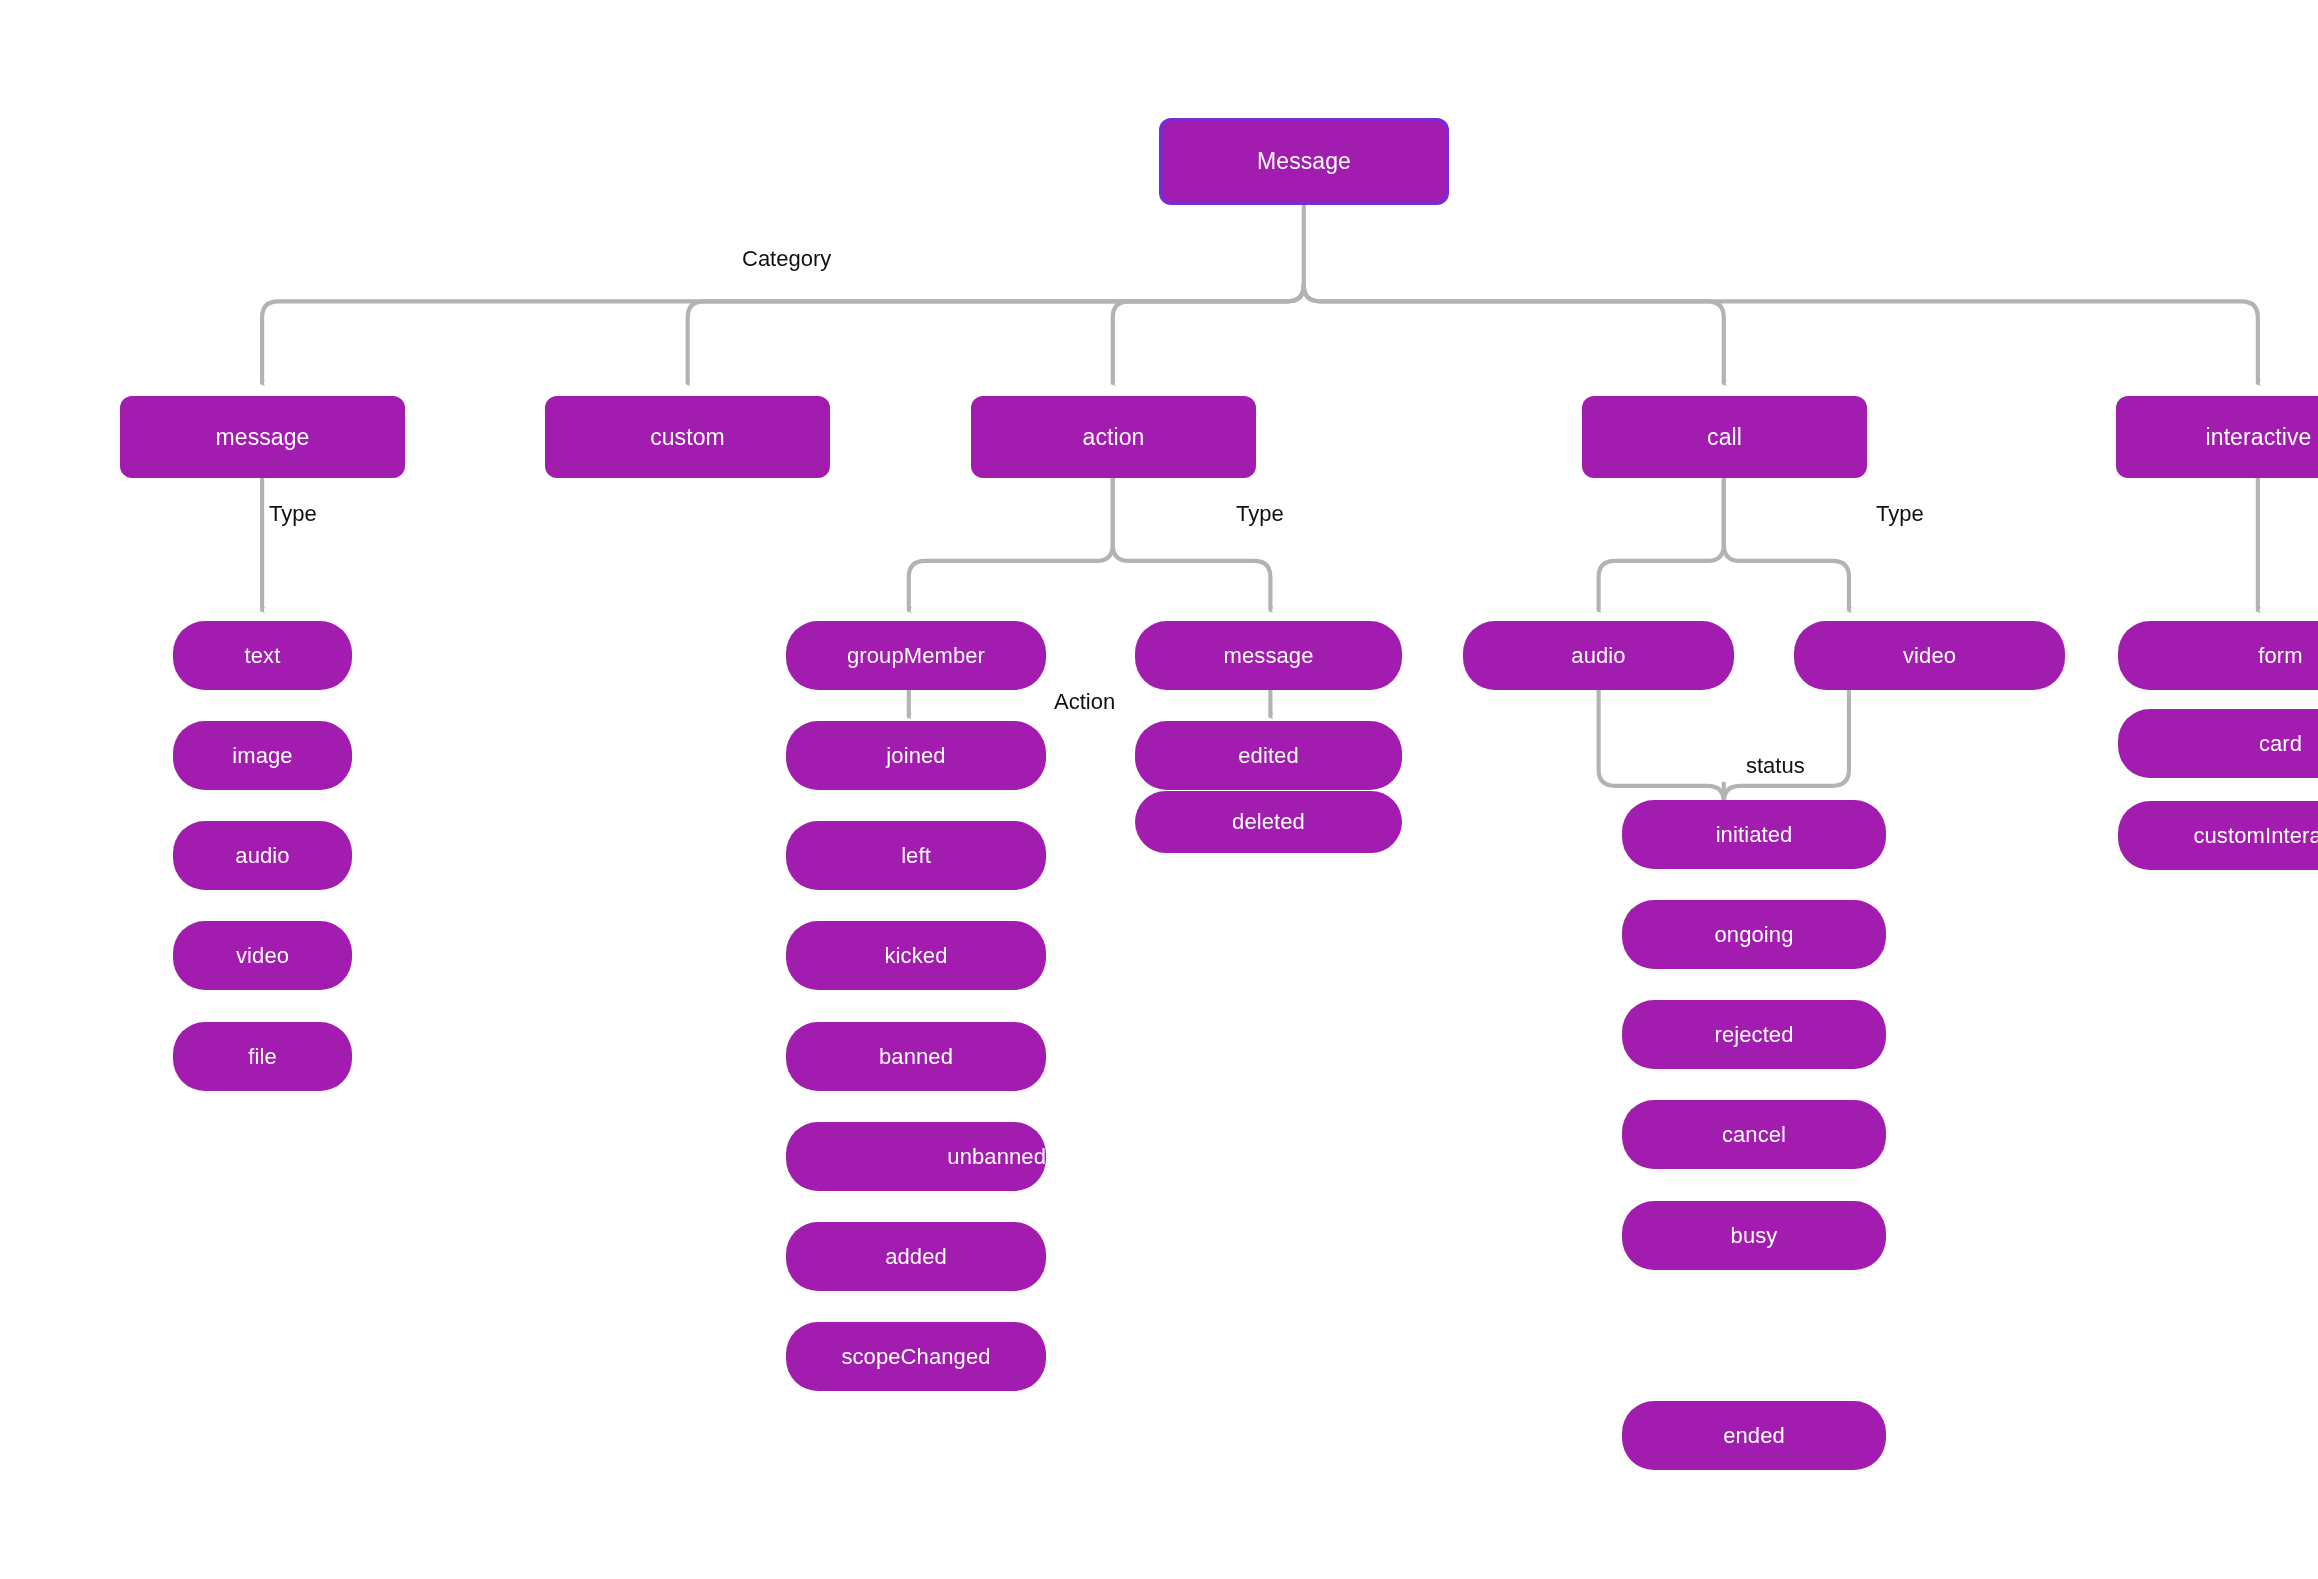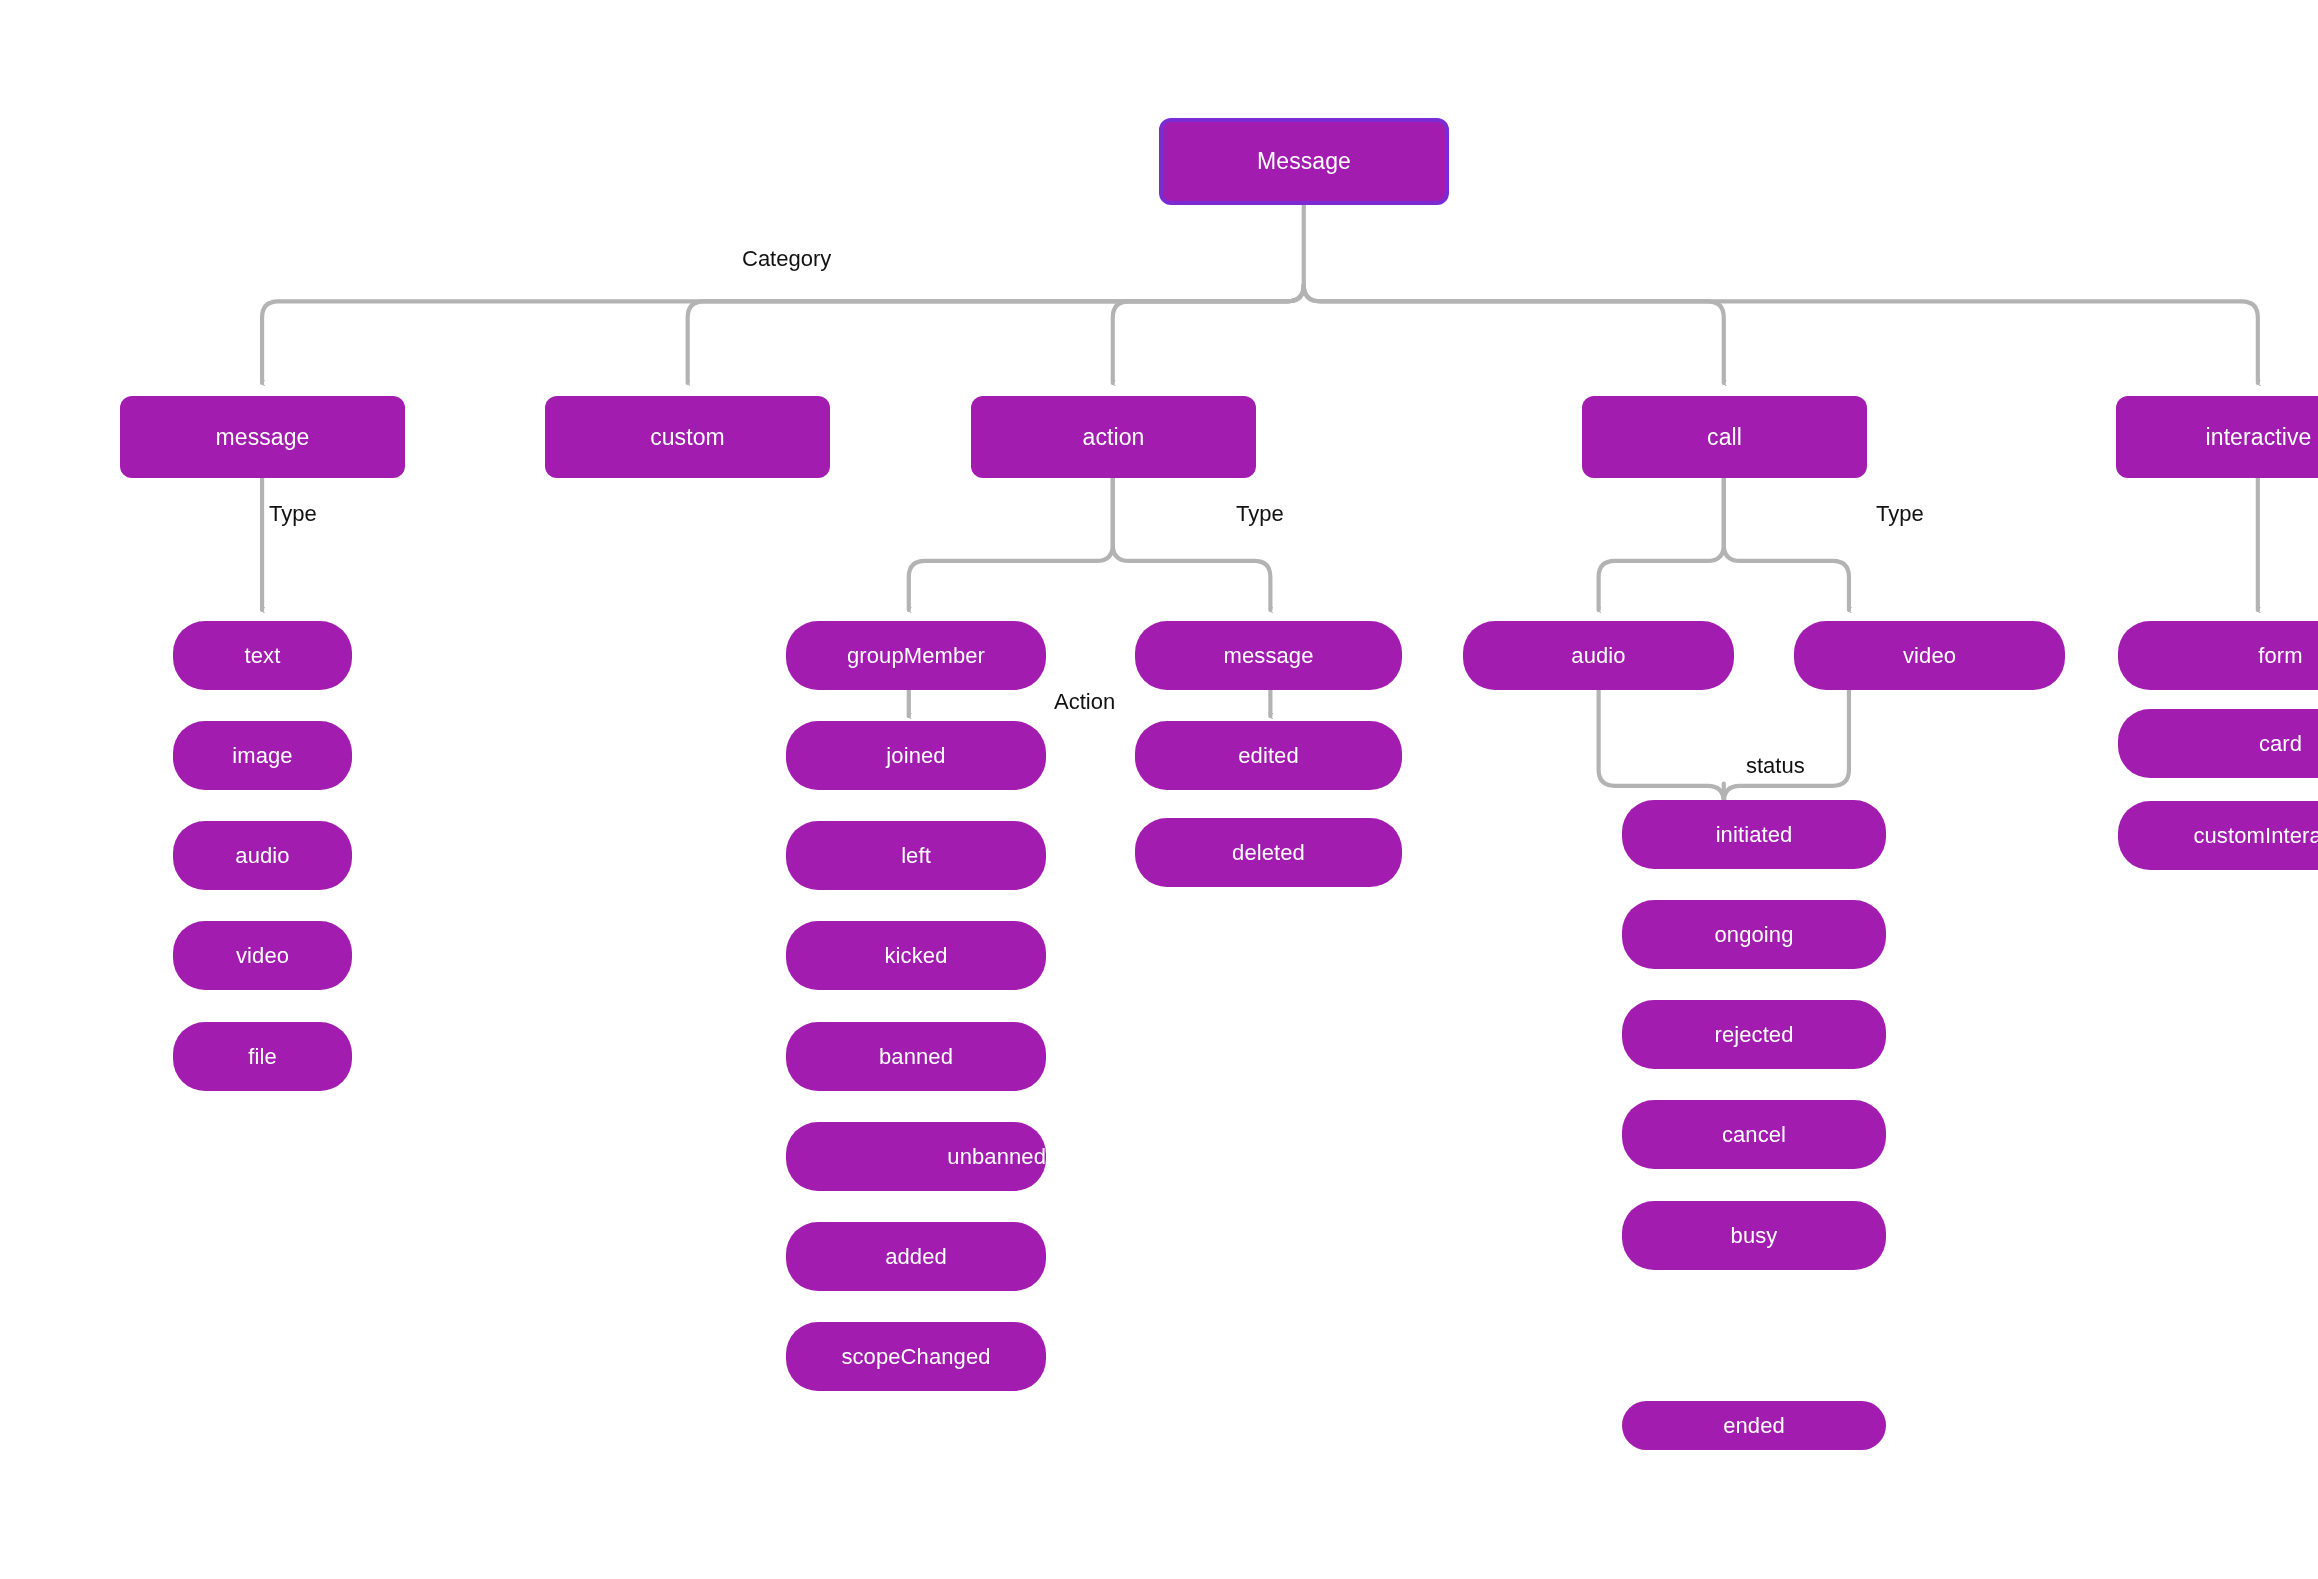--- a/index.html
+++ b/index.html
@@ -169,21 +169,21 @@
   <div class="node leaf" style="left:786px; top:1222px; width:260px; height:69px;">
     <span>added</span>
   </div>
   <div class="node leaf" style="left:786px; top:1322px; width:260px; height:69px;">
     <span>scopeChanged</span>
   </div>
 
   <div class="node leaf" style="left:1135px; top:721px; width:267px; height:69px;">
     <span>edited</span>
   </div>
-  <div class="node leaf" style="left:1135px; top:818px; width:267px; height:69px;">
+  <div class="node leaf" style="left:1135px; top:791px; width:267px; height:62px;">
     <span>deleted</span>
   </div>
 
   <div class="node leaf" style="left:1463px; top:621px; width:271px; height:69px;">
     <span>audio</span>
   </div>
   <div class="node leaf" style="left:1794px; top:621px; width:271px; height:69px;">
     <span>video</span>
   </div>
 
@@ -195,21 +195,21 @@
   </div>
   <div class="node leaf" style="left:1622px; top:1000px; width:264px; height:69px;">
     <span>rejected</span>
   </div>
   <div class="node leaf" style="left:1622px; top:1100px; width:264px; height:69px;">
     <span>cancel</span>
   </div>
   <div class="node leaf" style="left:1622px; top:1201px; width:264px; height:69px;">
     <span>busy</span>
   </div>
-  <div class="node leaf" style="left:1622px; top:1401px; width:264px; height:49px;">
+  <div class="node leaf" style="left:1622px; top:1401px; width:264px; height:69px;">
     <span>ended</span>
   </div>
 
   <div class="node leaf" style="left:2118px; top:621px; width:325px; height:69px;">
     <span>form</span>
   </div>
   <div class="node leaf" style="left:2118px; top:709px; width:325px; height:69px;">
     <span>card</span>
   </div>
   <div class="node leaf" style="left:2118px; top:801px; width:325px; height:69px;">

